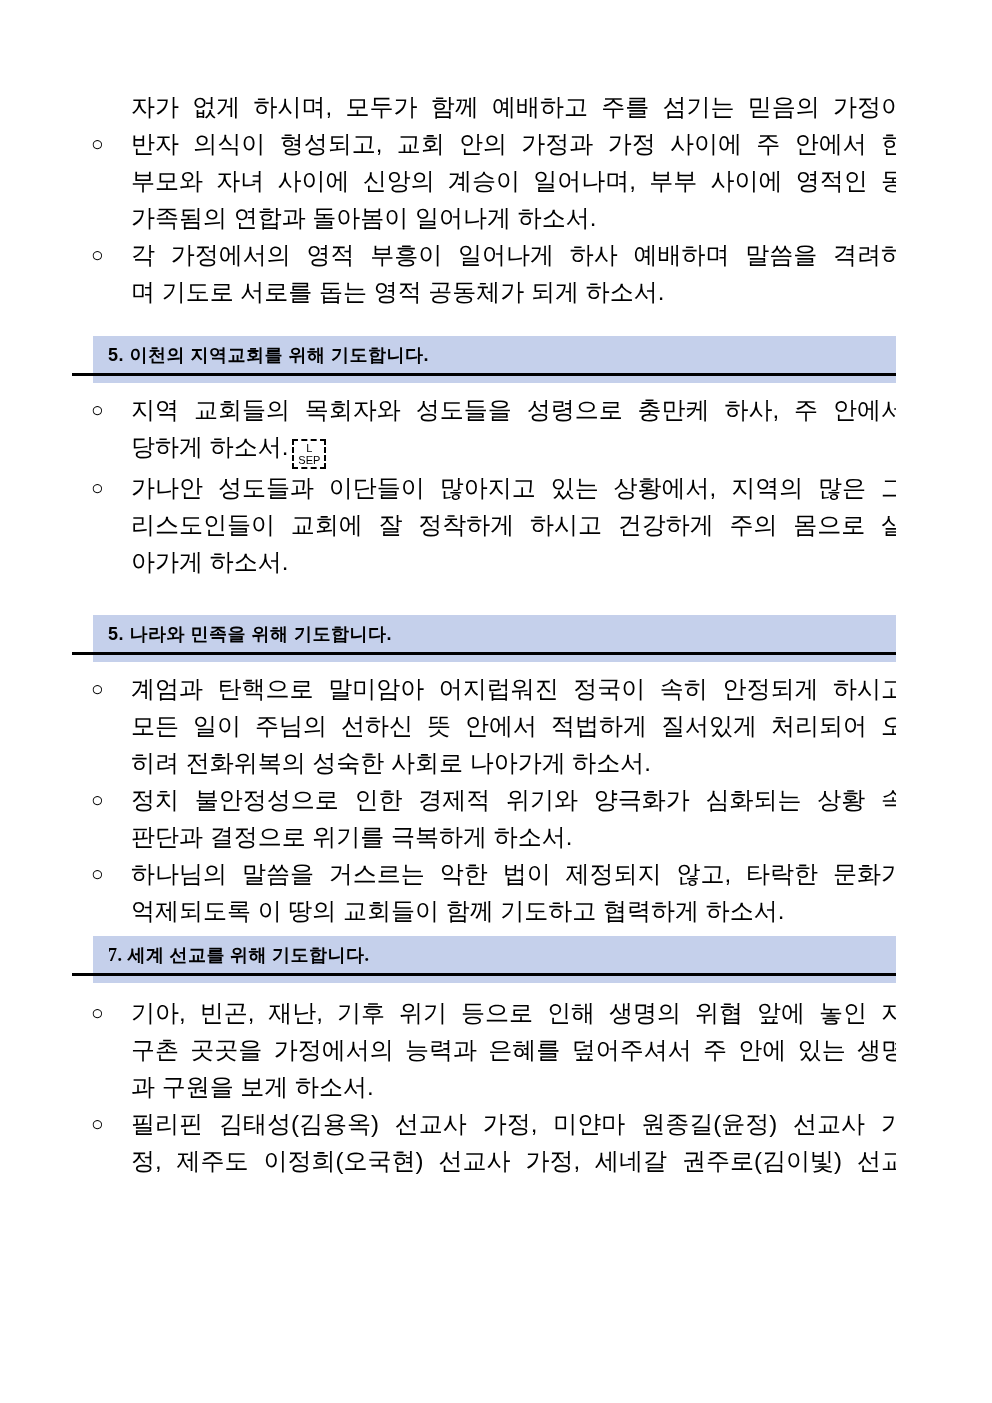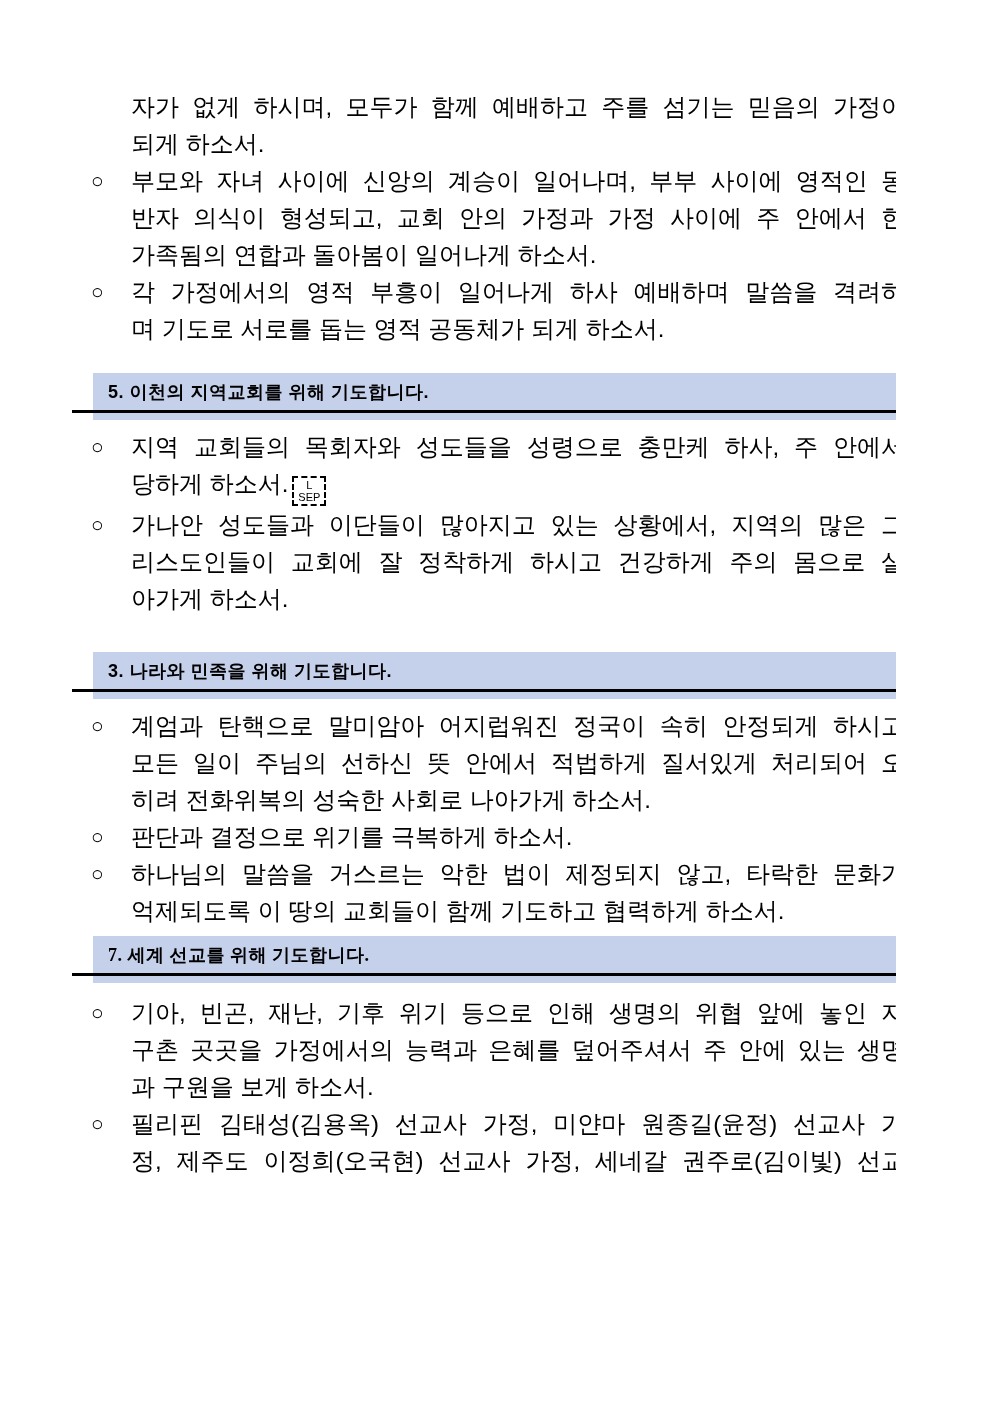--- a/index.html
+++ b/index.html
@@ -87,26 +87,25 @@
 </style>
 </head>
 <body>
 
 <div class="page">
 
   <div class="blk-intro">
     <div class="para">
       <span class="bullet"></span>
       <div class="line just">자가 없게 하시며, 모두가 함께 예배하고 주를 섬기는 믿음의 가정이</div>
-      <div class="line last">되게 하소서.</div>
     </div>
     <div class="para">
       <span class="bullet">○</span>
+      <div class="line just">반자 의식이 형성되고, 교회 안의 가정과 가정 사이에 주 안에서 한</div>
       <div class="line just">부모와 자녀 사이에 신앙의 계승이 일어나며, 부부 사이에 영적인 동</div>
-      <div class="line just">반자 의식이 형성되고, 교회 안의 가정과 가정 사이에 주 안에서 한</div>
       <div class="line last">가족됨의 연합과 돌아봄이 일어나게 하소서.</div>
     </div>
     <div class="para">
       <span class="bullet">○</span>
       <div class="line just">각 가정에서의 영적 부흥이 일어나게 하사 예배하며 말씀을 격려하</div>
       <div class="line last">며 기도로 서로를 돕는 영적 공동체가 되게 하소서.</div>
     </div>
   </div>
 
   <div class="sec-header blk-h5">
@@ -128,35 +127,36 @@
     <div class="para">
       <span class="bullet">○</span>
       <div class="line just">가나안 성도들과 이단들이 많아지고 있는 상황에서, 지역의 많은 그</div>
       <div class="line just">리스도인들이 교회에 잘 정착하게 하시고 건강하게 주의 몸으로 살</div>
       <div class="line last">아가게 하소서.</div>
     </div>
   </div>
 
   <div class="sec-header blk-h6">
     <div class="band">
-      <span>3. 나라와 민족을 위해 기도합니다.</span>
+      <span>5. 나라와 민족을 위해 기도합니다.</span>
     </div>
     <div class="rule"></div>
     <div class="strip"></div>
   </div>
 
   <div class="blk-b6">
     <div class="para">
       <span class="bullet">○</span>
       <div class="line just">계엄과 탄핵으로 말미암아 어지럽워진 정국이 속히 안정되게 하시고</div>
       <div class="line just">모든 일이 주님의 선하신 뜻 안에서 적법하게 질서있게 처리되어 오</div>
       <div class="line last">히려 전화위복의 성숙한 사회로 나아가게 하소서.</div>
     </div>
     <div class="para">
       <span class="bullet">○</span>
+      <div class="line just">정치 불안정성으로 인한 경제적 위기와 양극화가 심화되는 상황 속</div>
       <div class="line last">판단과 결정으로 위기를 극복하게 하소서.</div>
     </div>
     <div class="para">
       <span class="bullet">○</span>
       <div class="line just">하나님의 말씀을 거스르는 악한 법이 제정되지 않고, 타락한 문화가</div>
       <div class="line last">억제되도록 이 땅의 교회들이 함께 기도하고 협력하게 하소서.</div>
     </div>
   </div>
 
   <div class="sec-header blk-h7">

